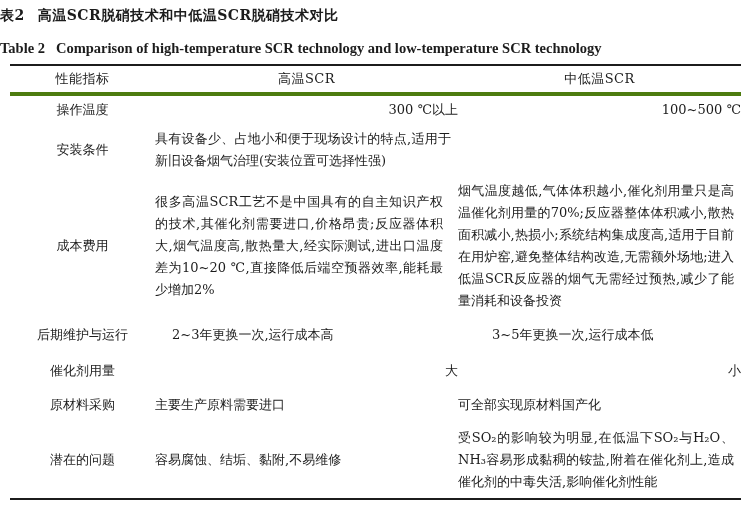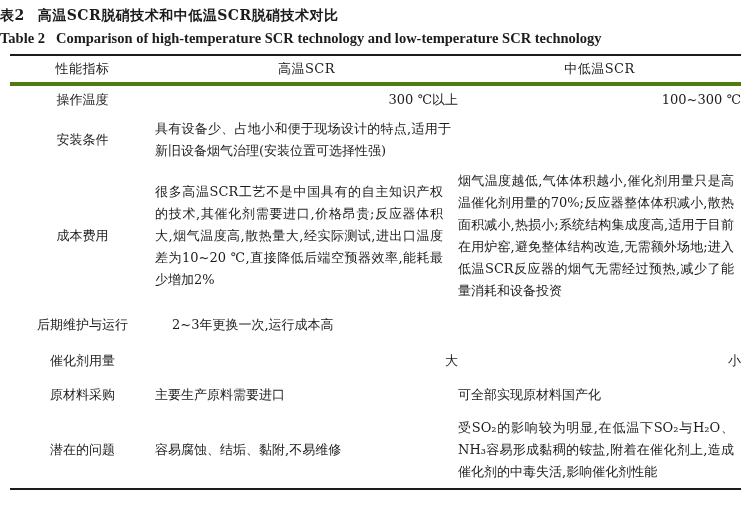--- a/index.html
+++ b/index.html
@@ -7,21 +7,21 @@
   body {
     width: 751px; height: 529px;
     background: #ffffff;
     color: #1c1c1c;
     font-family: "DejaVu Serif", "Liberation Serif", serif;
     overflow: hidden;
   }
   .caption { text-align: left; padding-top: 5px; }
   .cap-zh { font-size: 14px; font-weight: bold; letter-spacing: 0.5px; line-height: 20px; }
   .cap-zh .lbl { margin-right: 13px; }
-  .cap-en { font-size: 14.5px; font-weight: bold; line-height: 20px; margin-top: 3px;
+  .cap-en { font-size: 14.5px; font-weight: bold; line-height: 20px; margin-top: 13px;
             font-family: "Liberation Serif", "DejaVu Serif", serif; }
   .cap-en .lbl { margin-right: 11px; }
 
   .tbl {
     margin: 6px 10px 0 10px;
     border-top: 2.5px solid #1c1c1c;
     border-bottom: 2.5px solid #1c1c1c;
   }
   .row {
     display: grid;
@@ -64,37 +64,38 @@
 
     <div class="row thead">
       <div>性能指标</div>
       <div>高温SCR</div>
       <div>中低温SCR</div>
     </div>
 
     <div class="row r0">
       <div class="c1">操作温度</div>
       <div class="c2 center">300 ℃以上</div>
-      <div class="c3 center">100~300 ℃</div>
+      <div class="c3 center">100~500 ℃</div>
     </div>
 
     <div class="row r1">
       <div class="c1">安装条件</div>
       <div class="c3">具有设备少、占地小和便于现场设计的特点,适用于新旧设备烟气治理(安装位置可选择性强)</div>
     </div>
 
     <div class="row r2">
       <div class="c1">成本费用</div>
       <div class="c2">很多高温SCR工艺不是中国具有的自主知识产权的技术,其催化剂需要进口,价格昂贵;反应器体积大,烟气温度高,散热量大,经实际测试,进出口温度差为10~20 ℃,直接降低后端空预器效率,能耗最少增加2%</div>
       <div class="c3">烟气温度越低,气体体积越小,催化剂用量只是高温催化剂用量的70%;反应器整体体积减小,散热面积减小,热损小;系统结构集成度高,适用于目前在用炉窑,避免整体结构改造,无需额外场地;进入低温SCR反应器的烟气无需经过预热,减少了能量消耗和设备投资</div>
     </div>
 
     <div class="row r3">
       <div class="c1">后期维护与运行</div>
       <div class="c2">2~3年更换一次,运行成本高</div>
+      <div class="c3">3~5年更换一次,运行成本低</div>
     </div>
 
 
     <div class="row r5">
       <div class="c1">催化剂用量</div>
       <div class="c2 center">大</div>
       <div class="c3 center">小</div>
     </div>
 
     <div class="row r6">

